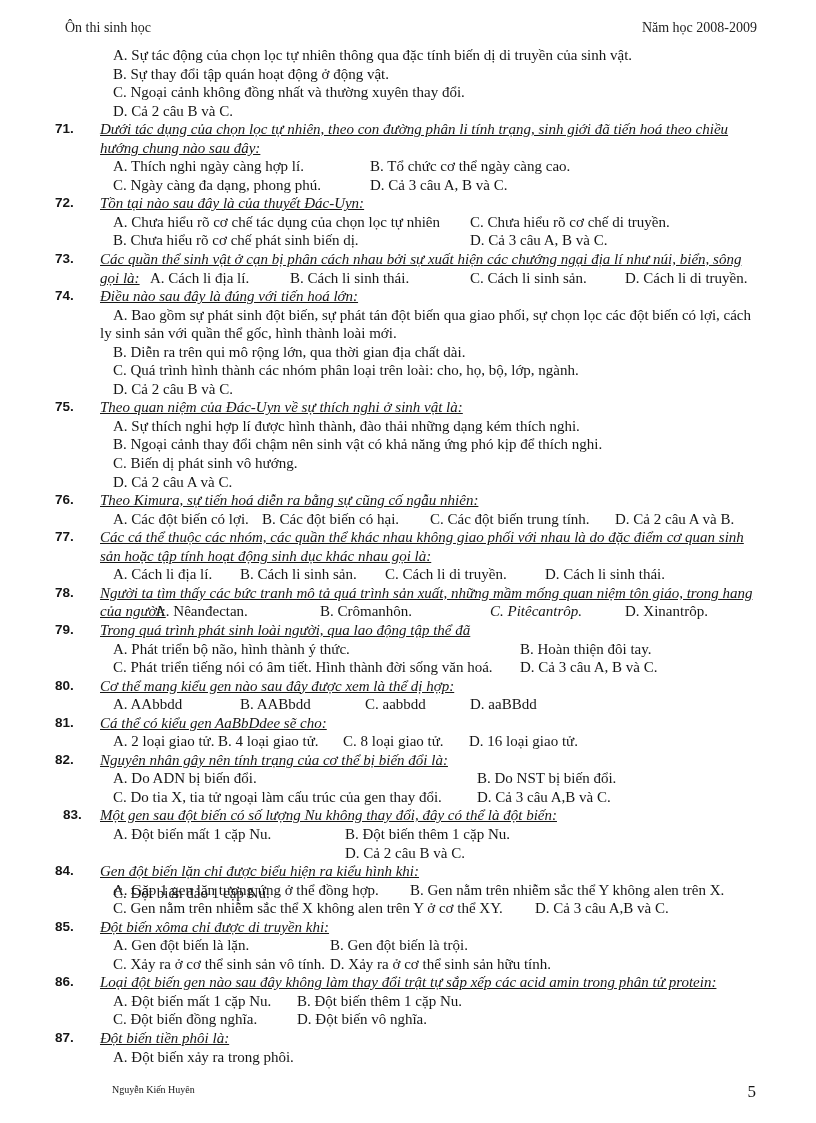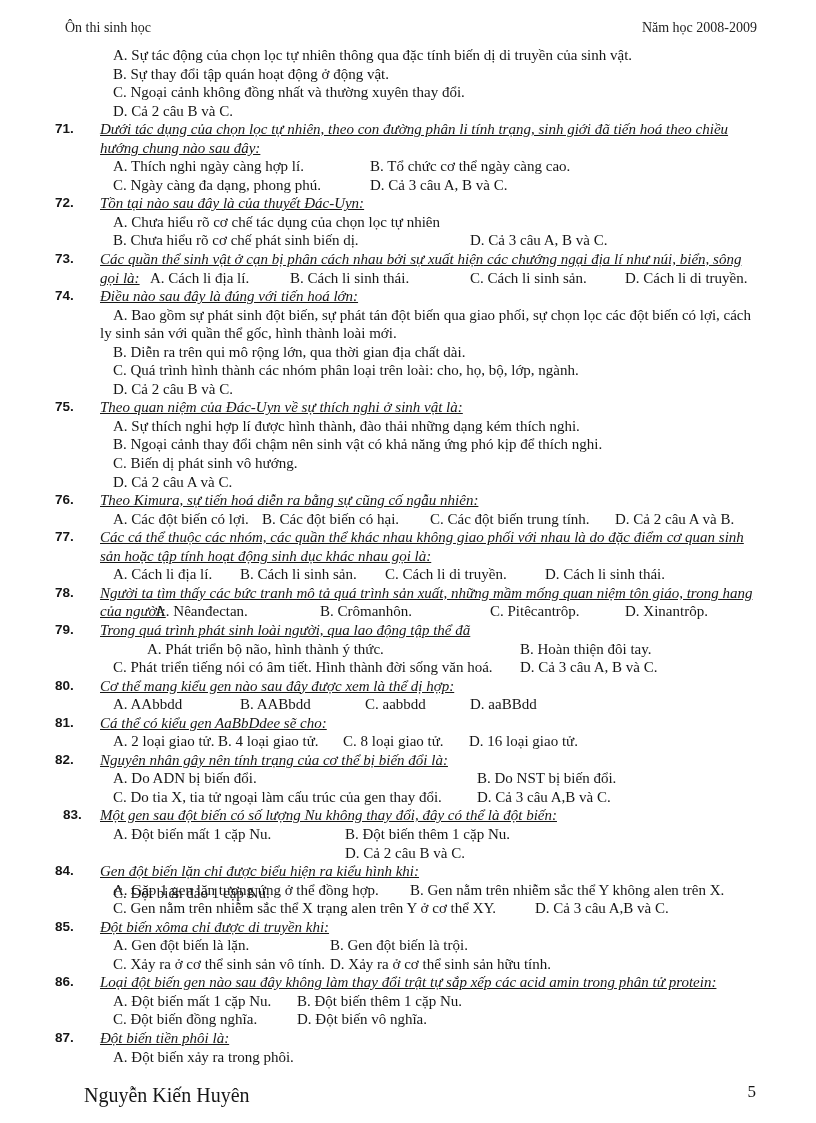--- a/index.html
+++ b/index.html
@@ -23,21 +23,21 @@
   .seg{position:absolute;top:0;white-space:nowrap;font-size:15px;}
   .seg.i{font-style:italic;text-decoration:underline;}
   .seg.qnum{
     font-family:"Liberation Sans", sans-serif;
     font-weight:bold;font-style:normal;font-size:13.5px;
   }
   .footer{
     position:absolute;left:0;right:0;top:1082px;height:24px;
   }
   .footer .f-author{
-    position:absolute;left:84px;top:2px;font-size:20px;white-space:nowrap;
+    position:absolute;left:112px;top:2px;font-size:10px;white-space:nowrap;
   }
   .footer .f-page{
     position:absolute;right:60px;top:0;font-size:17px;
   }
 </style>
 </head>
 <body>
 
 <div class="page">
 
@@ -73,20 +73,21 @@
       <div class="line">
         <span class="seg r" style="left: 113px;">C. Ngày càng đa dạng, phong phú.</span>
         <span class="seg r" style="left: 370px;">D. Cả 3 câu A, B và C.</span>
       </div>
       <div class="line">
         <span class="seg qnum" style="left: 55px;">72.</span>
         <span class="seg i" style="left: 100px;">Tồn tại nào sau đây là của thuyết Đác-Uyn:</span>
       </div>
       <div class="line">
         <span class="seg r" style="left: 113px;">A. Chưa hiểu rõ cơ chế tác dụng của chọn lọc tự nhiên</span>
+        <span class="seg r" style="left: 470px;">C. Chưa hiểu rõ cơ chế di truyền.</span>
       </div>
       <div class="line">
         <span class="seg r" style="left: 113px;">B. Chưa hiểu rõ cơ chế phát sinh biến dị.</span>
         <span class="seg r" style="left: 470px;">D. Cả 3 câu A, B và C.</span>
       </div>
       <div class="line">
         <span class="seg qnum" style="left: 55px;">73.</span>
         <span class="seg i" style="left: 100px;">Các quần thể sinh vật ở cạn bị phân cách nhau bởi sự xuất hiện các chướng ngại địa lí như núi, biển, sông</span>
       </div>
       <div class="line">
@@ -155,29 +156,29 @@
         <span class="seg r" style="left: 545px;">D. Cách li sinh thái.</span>
       </div>
       <div class="line">
         <span class="seg qnum" style="left: 55px;">78.</span>
         <span class="seg i" style="left: 100px;">Người ta tìm thấy các bức tranh mô tả quá trình sản xuất, những mầm mống quan niệm tôn giáo, trong hang</span>
       </div>
       <div class="line">
         <span class="seg i" style="left: 100px;">của người:</span>
         <span class="seg r" style="left: 155px;">A. Nêanđectan.</span>
         <span class="seg r" style="left: 320px;">B. Crômanhôn.</span>
-        <span class="seg r" style="left: 490px;">C. Pitêcantrôp.</span>
+        <span class="seg r" style="left: 490px; font-style: italic;">C. Pitêcantrôp.</span>
         <span class="seg r" style="left: 625px;">D. Xinantrôp.</span>
       </div>
       <div class="line">
         <span class="seg qnum" style="left: 55px;">79.</span>
         <span class="seg i" style="left: 100px;">Trong quá trình phát sinh loài người, qua lao động tập thể đã</span>
       </div>
       <div class="line">
-        <span class="seg r" style="left: 113px; margin-left: 34px;">A. Phát triển bộ não, hình thành ý thức.</span>
+        <span class="seg r" style="left: 113px;">A. Phát triển bộ não, hình thành ý thức.</span>
         <span class="seg r" style="left: 520px;">B. Hoàn thiện đôi tay.</span>
       </div>
       <div class="line">
         <span class="seg r" style="left: 113px;">C. Phát triển tiếng nói có âm tiết. Hình thành đời sống văn hoá.</span>
         <span class="seg r" style="left: 520px;">D. Cả 3 câu A, B và C.</span>
       </div>
       <div class="line">
         <span class="seg qnum" style="left: 55px;">80.</span>
         <span class="seg i" style="left: 100px;">Cơ thể mang kiểu gen nào sau đây được xem là thể dị hợp:</span>
       </div>
@@ -223,21 +224,21 @@
       </div>
       <div class="line">
         <span class="seg qnum" style="left: 55px;">84.</span>
         <span class="seg i" style="left: 100px;">Gen đột biến lặn chỉ được biểu hiện ra kiểu hình khi:</span>
       </div>
       <div class="line">
         <span class="seg r" style="left: 113px;">A. Gặp 1 gen lặn tương ứng ở thể đồng hợp.</span>
         <span class="seg r" style="left: 410px;">B. Gen nằm trên nhiễm sắc thể Y không alen trên X.</span>
       </div>
       <div class="line">
-        <span class="seg r" style="left: 113px;">C. Gen nằm trên nhiễm sắc thể X trạng alen trên Y ở cơ thể XY.</span>
+        <span class="seg r" style="left: 113px;">C. Gen nằm trên nhiễm sắc thể X không alen trên Y ở cơ thể XY.</span>
         <span class="seg r" style="left: 535px;">D. Cả 3 câu A,B và C.</span>
       </div>
       <div class="line">
         <span class="seg qnum" style="left: 55px;">85.</span>
         <span class="seg i" style="left: 100px;">Đột biến xôma chỉ được di truyền khi:</span>
       </div>
       <div class="line">
         <span class="seg r" style="left: 113px;">A. Gen đột biến là lặn.</span>
         <span class="seg r" style="left: 330px;">B. Gen đột biến là trội.</span>
       </div>

